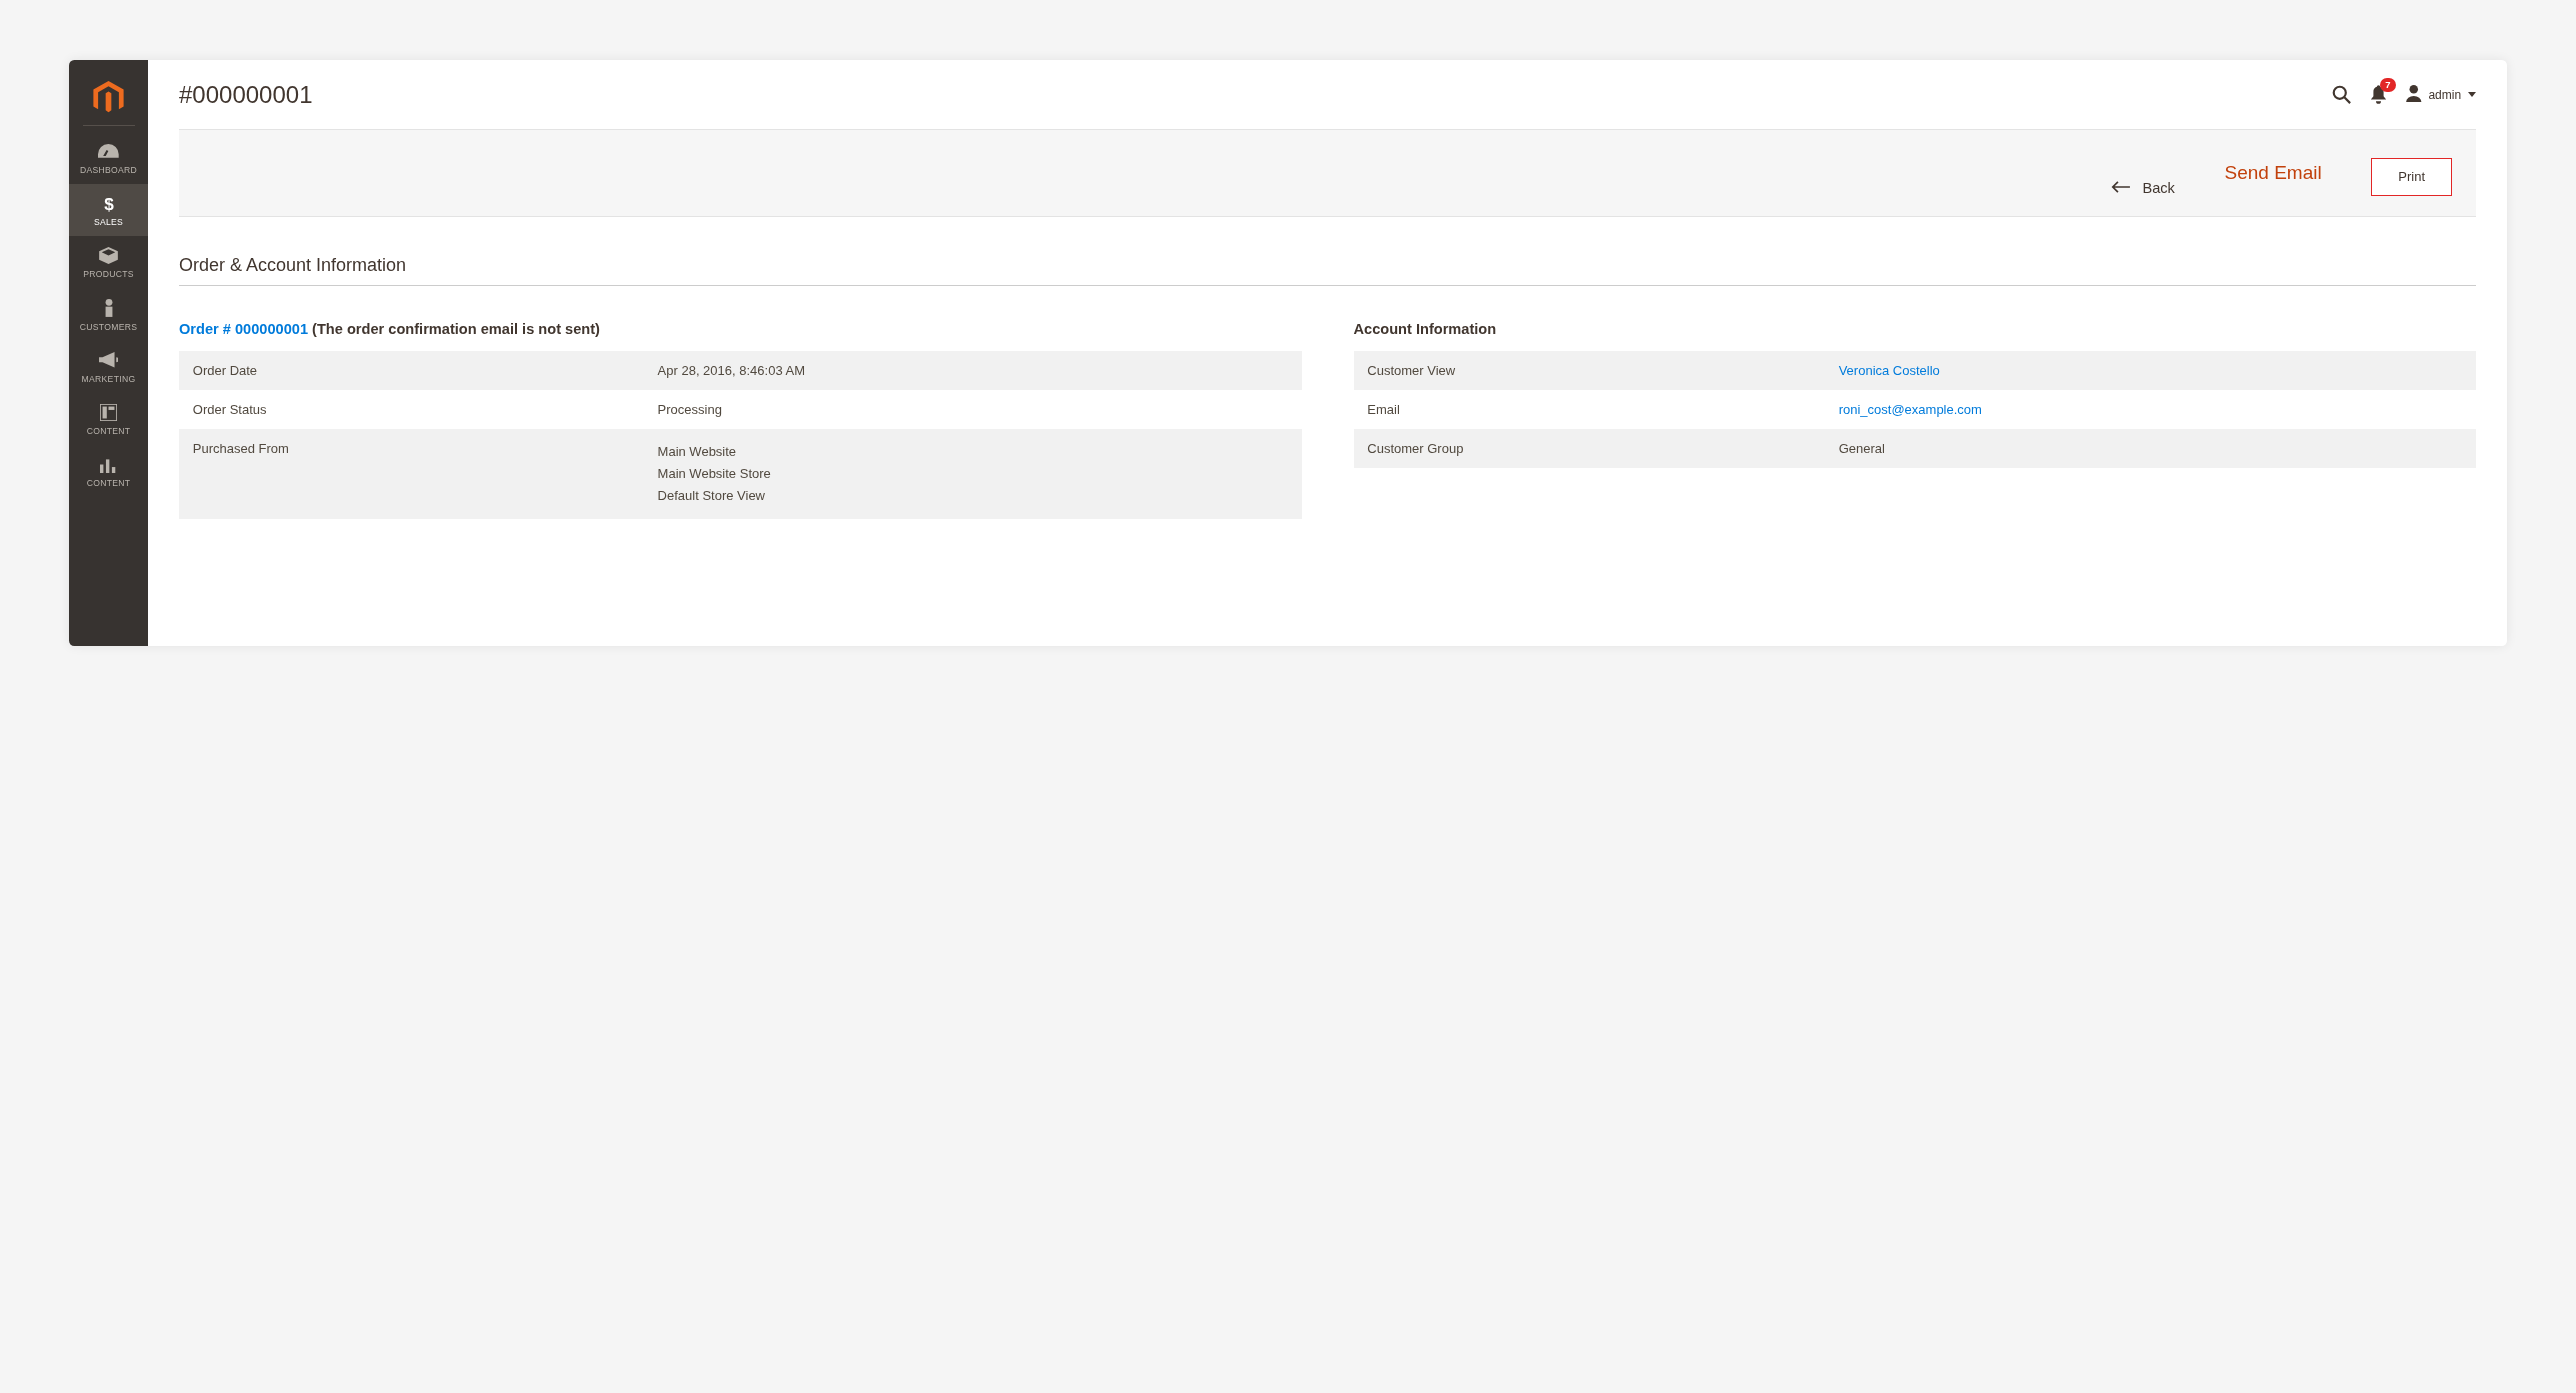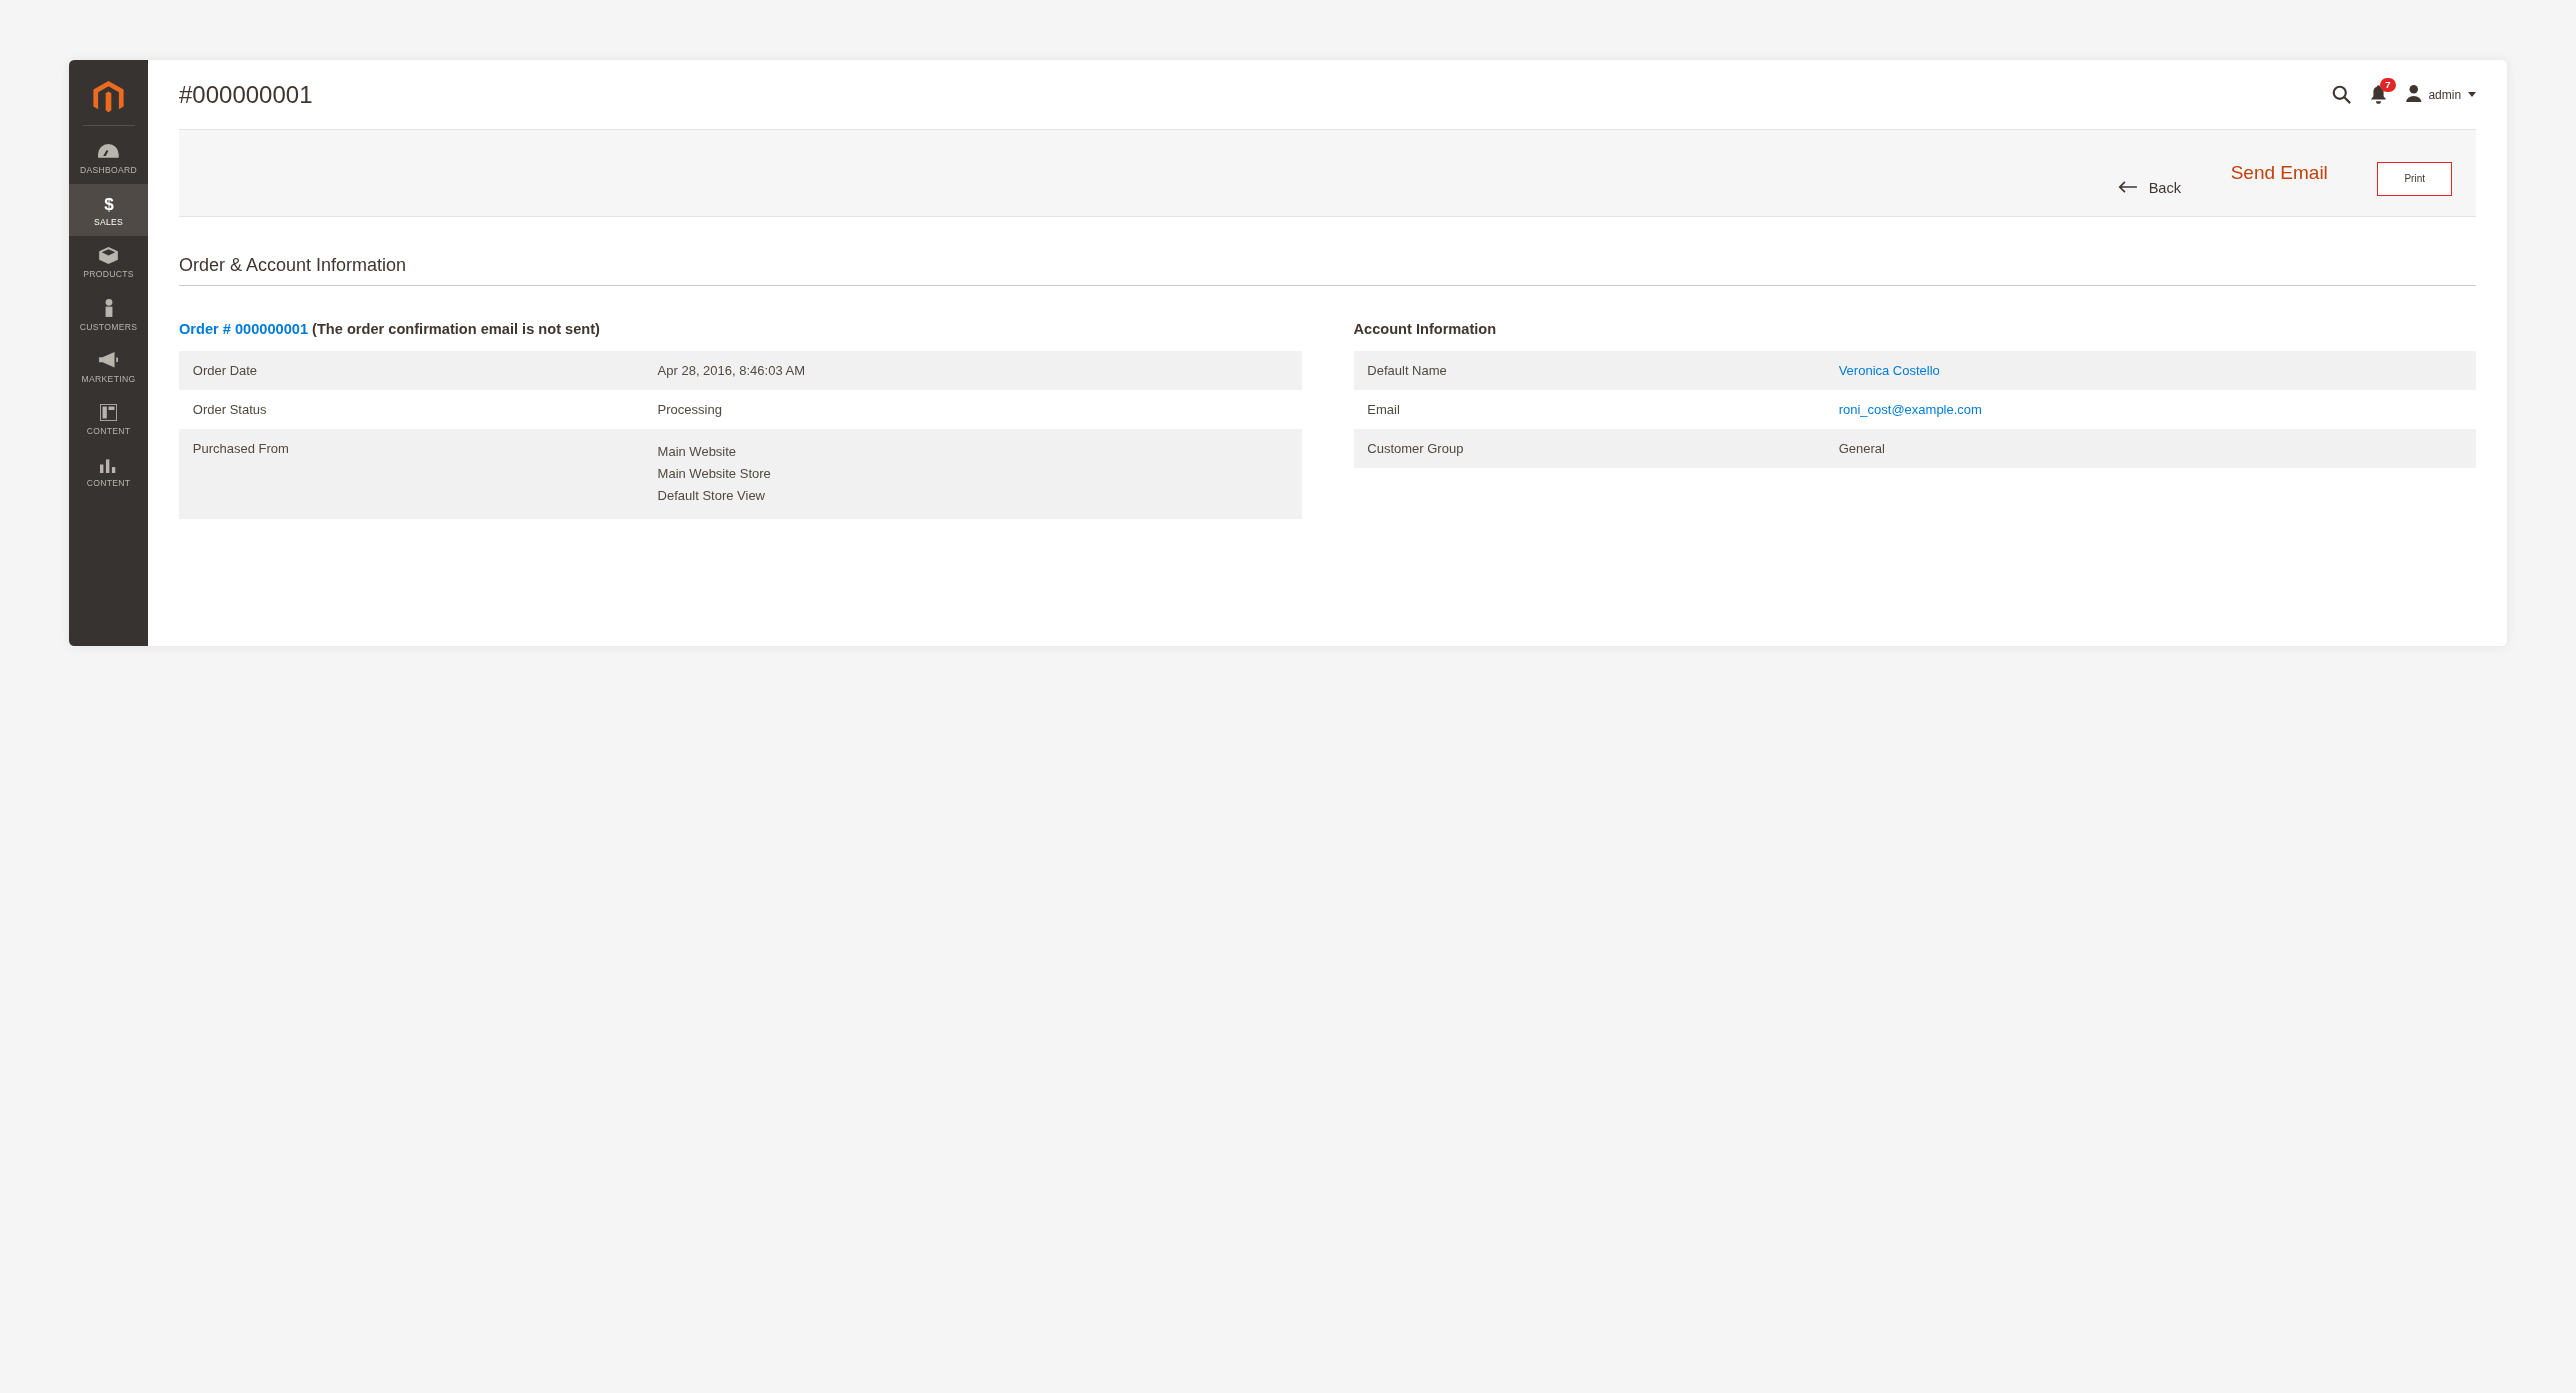--- a/index.html
+++ b/index.html
@@ -140,21 +140,21 @@
     cursor: pointer;
     padding: 10.3px 8.6px;
     background: #fff;
     border: 0.9px solid transparent;
   }
   .plain-btn.send { background: transparent; }
   .print-btn {
     border: 0.9px solid #e22626;
     background: #fff;
     padding: 10.3px 26px;
-    font-size: 10px;
+    font-size: 13px;
     color: #41362f;
     cursor: pointer;
   }
   .section-title {
     font-size: 18px;
     color: #41362f;
     font-weight: 400;
     padding-bottom: 8.6px;
     border-bottom: 0.9px solid #ccc;
     margin-bottom: 19px;
@@ -340,21 +340,21 @@
             </tr>
           </tbody>
             </table>
         </div>
 
         <div class="col">
           <div class="sub-heading">Account Information</div>
           <table class="info-table">
             <tbody>
                 <tr>
-              <td>Default Name</td>
+              <td>Customer View</td>
               <td><span class="link-val">Veronica Costello</span></td>
             </tr>
             <tr>
               <td>Email</td>
               <td><span class="link-val">roni_cost@example.com</span></td>
             </tr>
             <tr>
               <td>Customer Group</td>
               <td>General</td>
             </tr>

